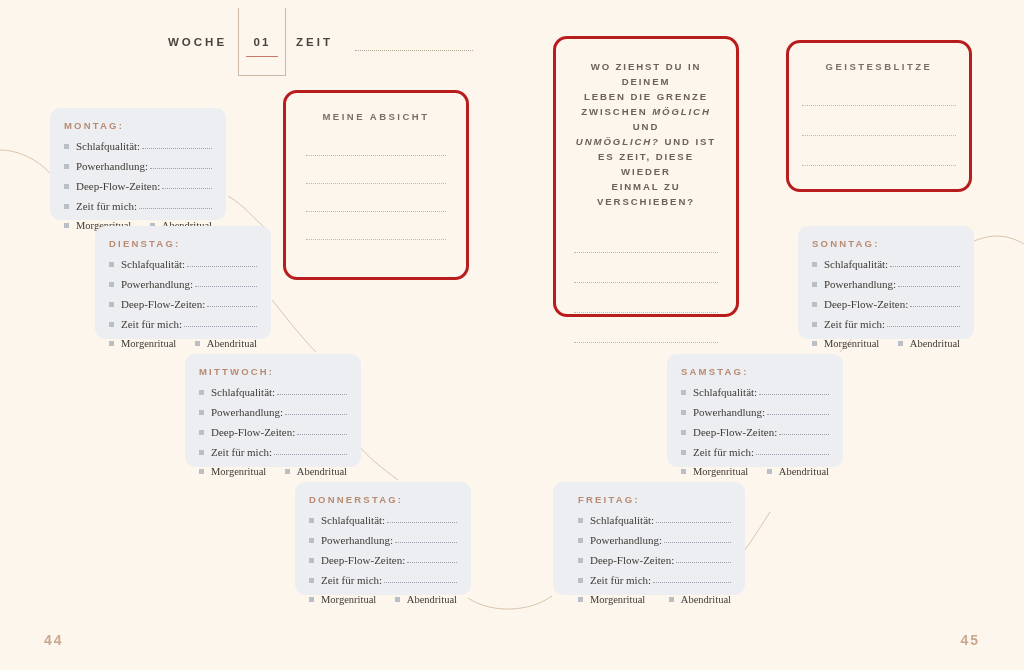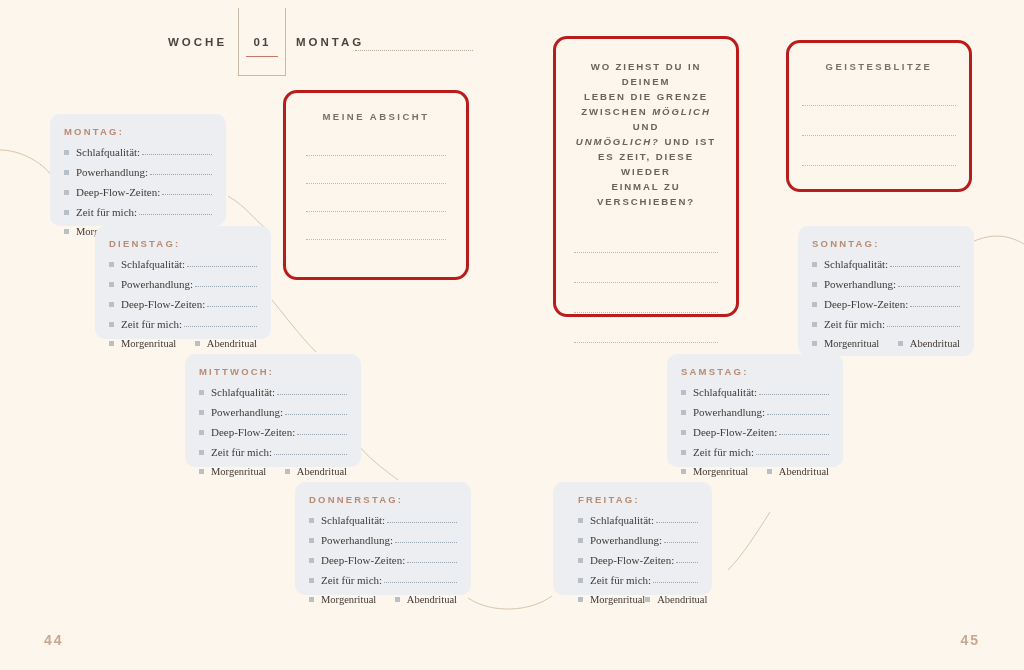--- a/index.html
+++ b/index.html
@@ -215,24 +215,24 @@
       <path d="M972,242 C994,232 1010,236 1024,244"></path>
     </g>
   </svg>
 
   <div class="header">
     <span class="woche">WOCHE</span>
   </div>
   <div class="week-box"></div>
   <div class="week-num">01</div>
   <div class="week-underline"></div>
-  <div class="datum">MONTAG</div>
+  <div class="datum">ZEIT</div>
   <div class="datum-line"></div>
 
-  <div class="day-card" style="left:50px; top:114px; width:176px; height:112px;">
+  <div class="day-card" style="left:50px; top:108px; width:176px; height:112px;">
     <div class="day-title">MONTAG:</div>
     <div class="day-row">
       <span class="sq"></span>
       <span class="row-label">Schlafqualität:</span>
       <span class="dots"></span>
     </div>
     <div class="day-row">
       <span class="sq"></span>
       <span class="row-label">Powerhandlung:</span>
       <span class="dots"></span>
@@ -358,21 +358,21 @@
         <span>Morgenritual</span>
       </span>
       <span class="ritual-gap"></span>
       <span class="ritual-item">
         <span class="sq"></span>
         <span>Abendritual</span>
       </span>
     </div>
   </div>
 
-  <div class="day-card" style="left:553px; top:482px; width:159px; height:113px;padding-left:25px;">
+  <div class="day-card" style="left:553px; top:482px; width:192px; height:113px;padding-left:25px;">
     <div class="day-title">FREITAG:</div>
     <div class="day-row">
       <span class="sq"></span>
       <span class="row-label">Schlafqualität:</span>
       <span class="dots"></span>
     </div>
     <div class="day-row">
       <span class="sq"></span>
       <span class="row-label">Powerhandlung:</span>
       <span class="dots"></span>
@@ -428,21 +428,21 @@
         <span>Morgenritual</span>
       </span>
       <span class="ritual-gap"></span>
       <span class="ritual-item">
         <span class="sq"></span>
         <span>Abendritual</span>
       </span>
     </div>
   </div>
 
-  <div class="day-card" style="left:798px; top:226px; width:176px; height:130px;">
+  <div class="day-card" style="left:798px; top:226px; width:176px; height:113px;">
     <div class="day-title">SONNTAG:</div>
     <div class="day-row">
       <span class="sq"></span>
       <span class="row-label">Schlafqualität:</span>
       <span class="dots"></span>
     </div>
     <div class="day-row">
       <span class="sq"></span>
       <span class="row-label">Powerhandlung:</span>
       <span class="dots"></span>

